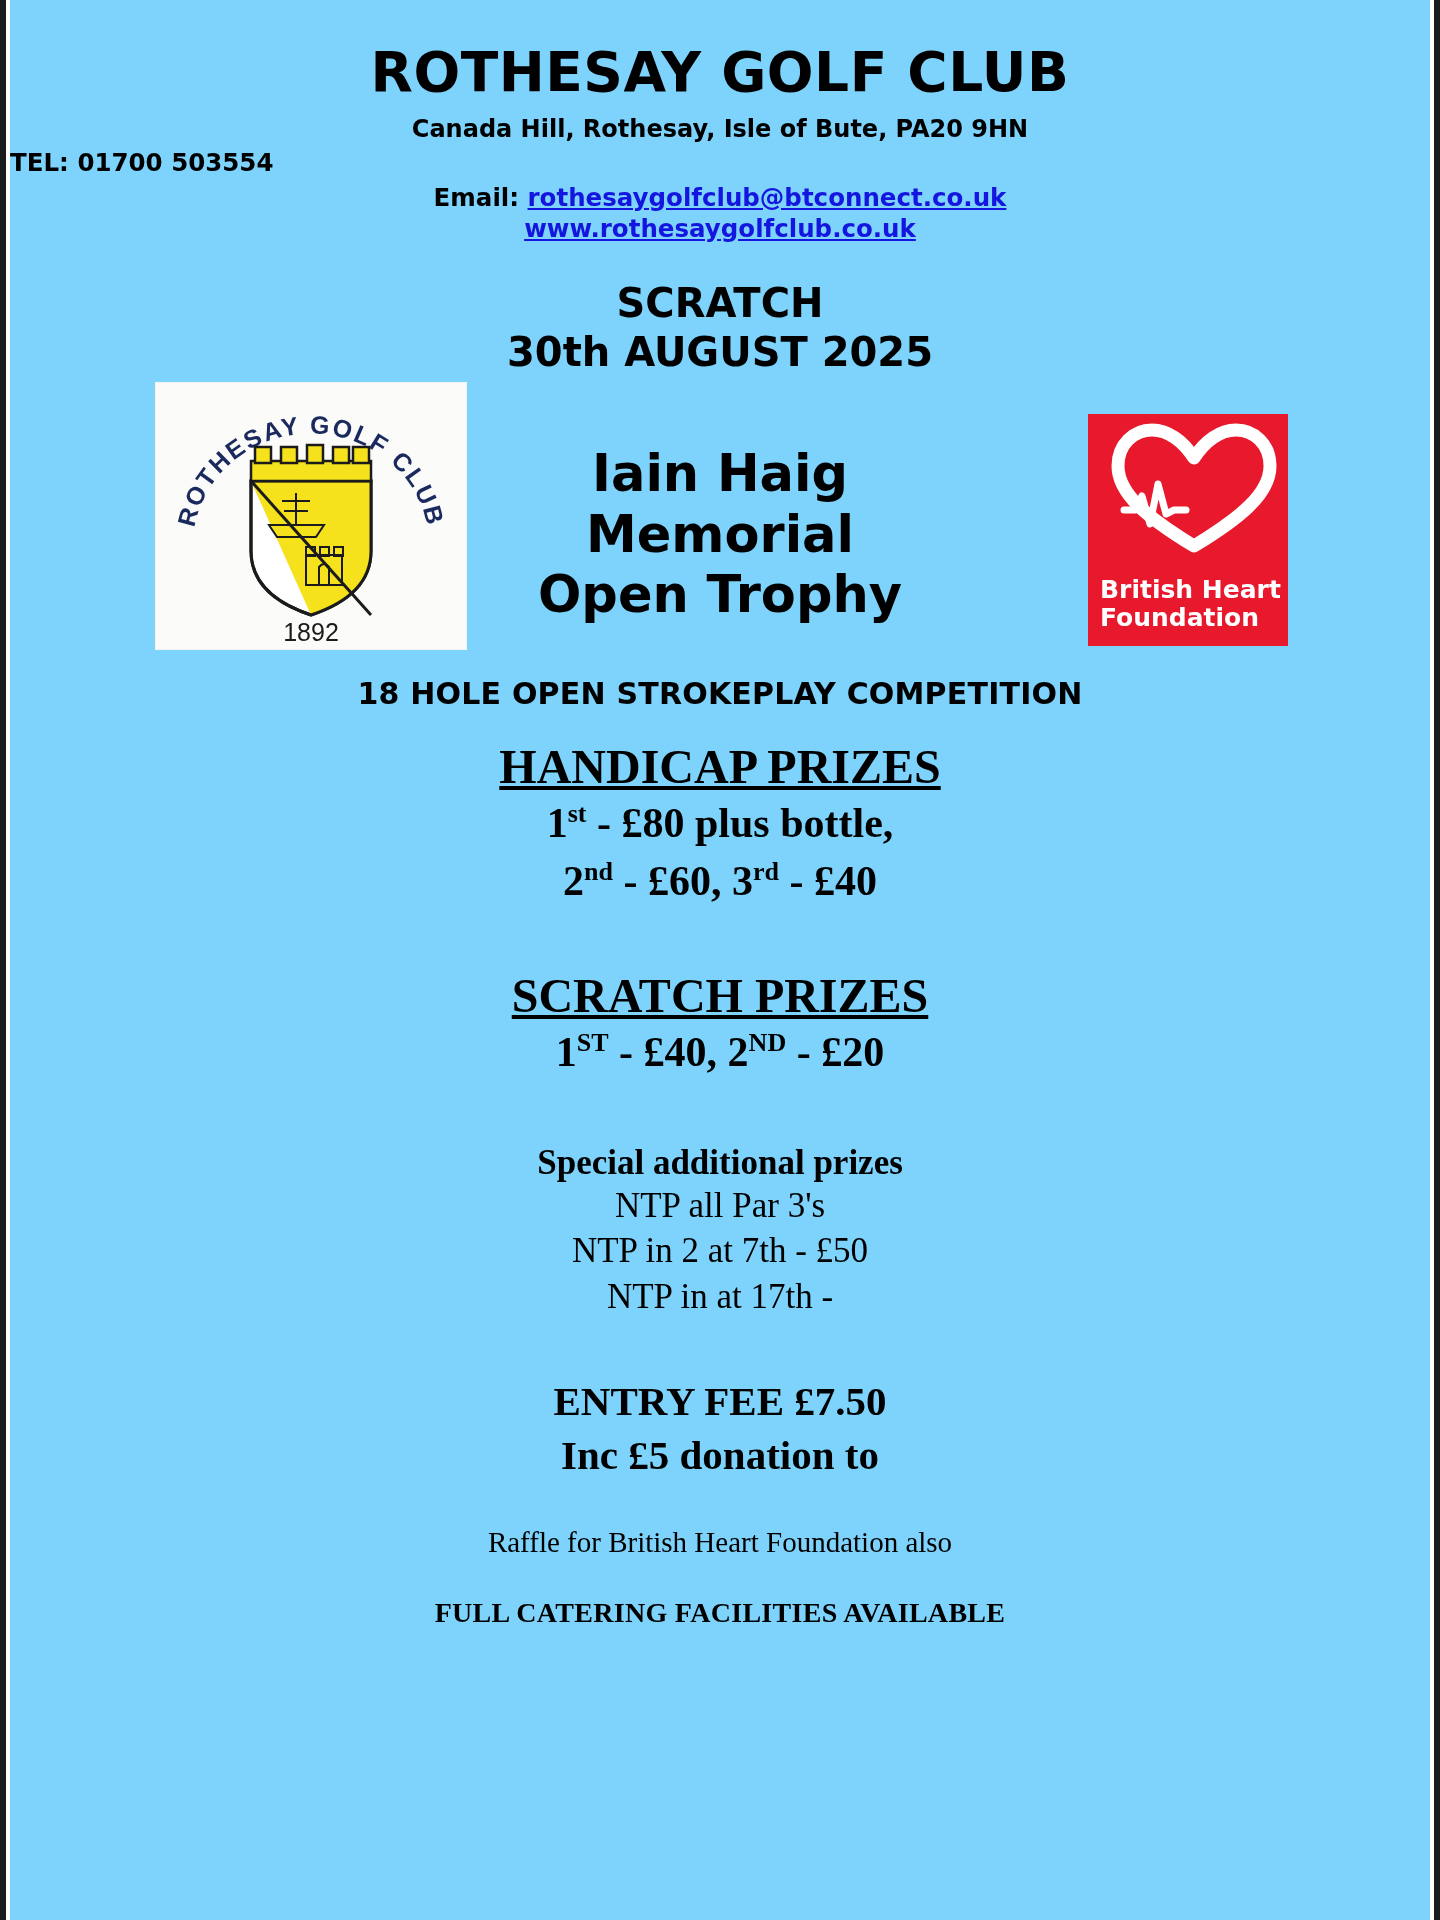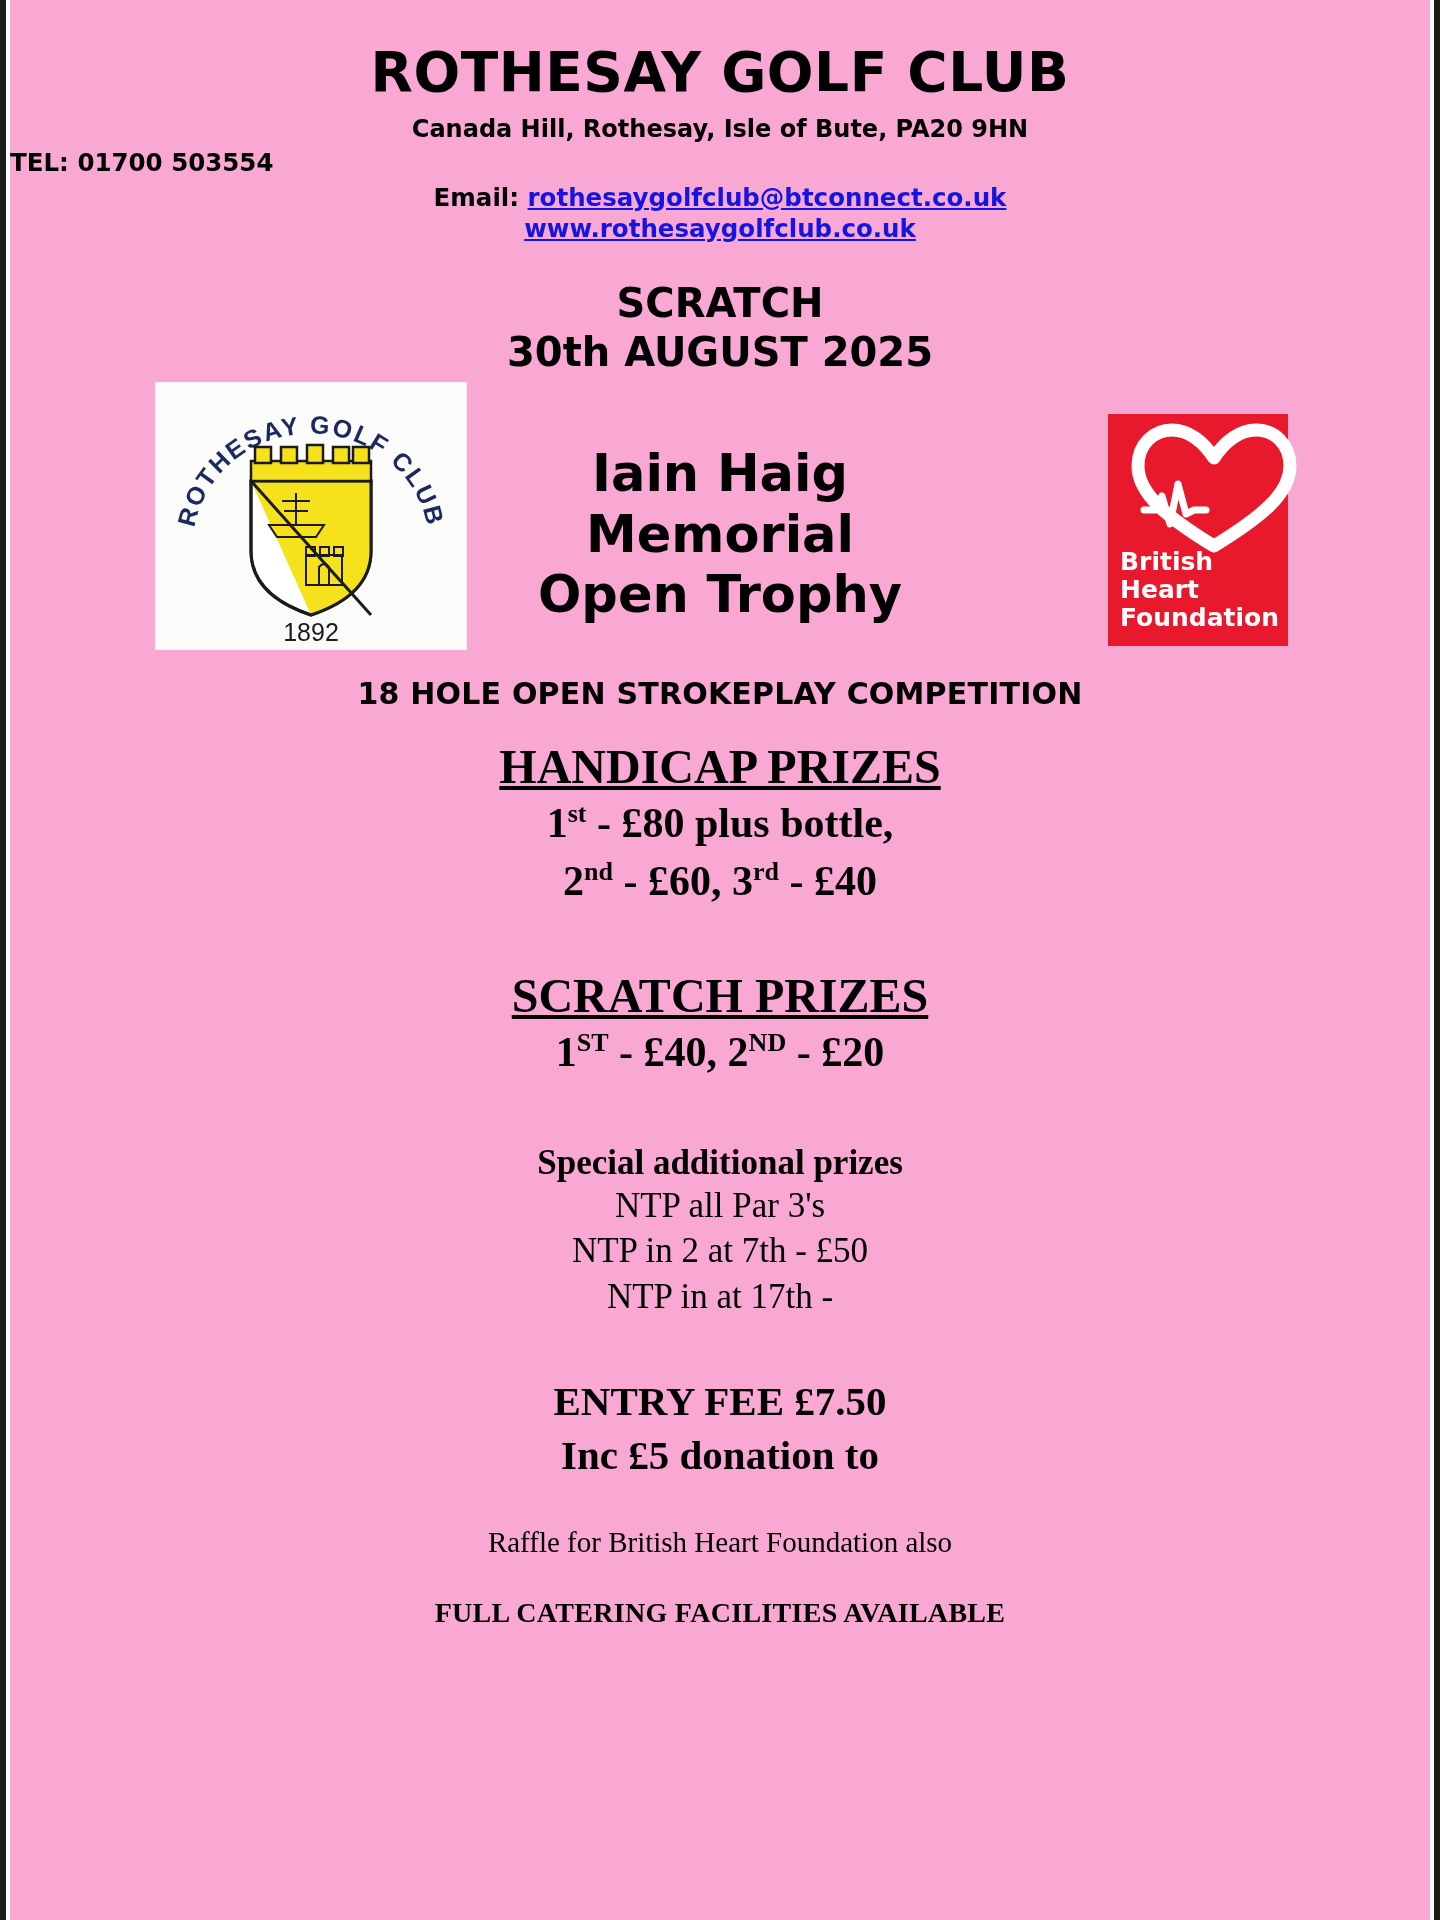--- a/index.html
+++ b/index.html
@@ -30,21 +30,21 @@
     background: #1b1b1b;
   }
   .edge-left { left: 0; }
   .edge-right { right: 0; }
   .sheet {
     position: absolute;
     left: 10px;
     right: 10px;
     top: 0;
     bottom: 0;
-    background: #f9a8d4;
+    background: #7dd3fc;
   }
 
   
   .club-title {
     text-align: center;
     font-family: "DejaVu Sans", sans-serif;
     font-weight: 800;
     font-size: 55px;
     letter-spacing: 0.5px;
     margin-top: 44px;
@@ -111,21 +111,21 @@
     background: #fbfbf9;
     border: 1px solid #f2f2f0;
     box-sizing: border-box;
   }
   .crest svg { display: block; }
 
   .bhf {
     position: absolute;
     right: 142px;
     top: 32px;
-    width: 180px;
+    width: 200px;
     height: 232px;
     background: #e8192c;
     box-sizing: border-box;
   }
   .bhf .bhf-text {
     position: absolute;
     left: 12px;
     bottom: 14px;
     color: #ffffff;
     font-family: "DejaVu Sans", sans-serif;

